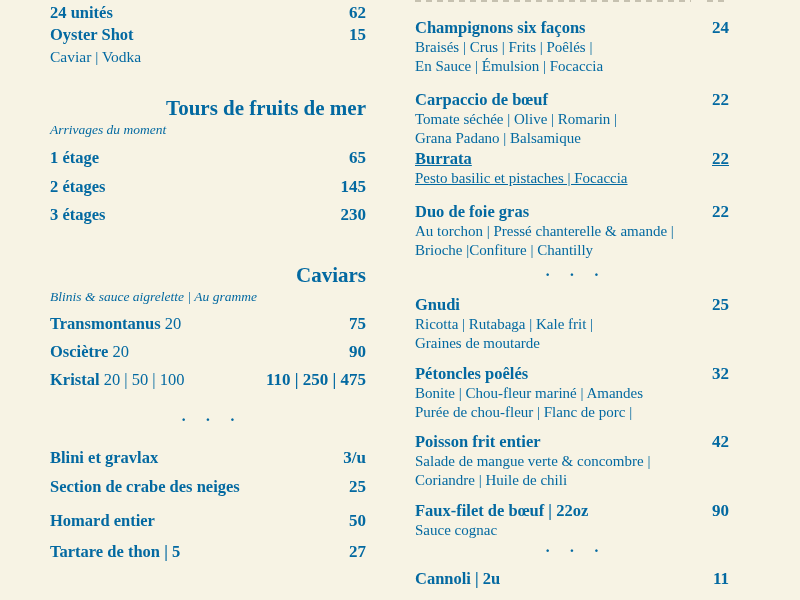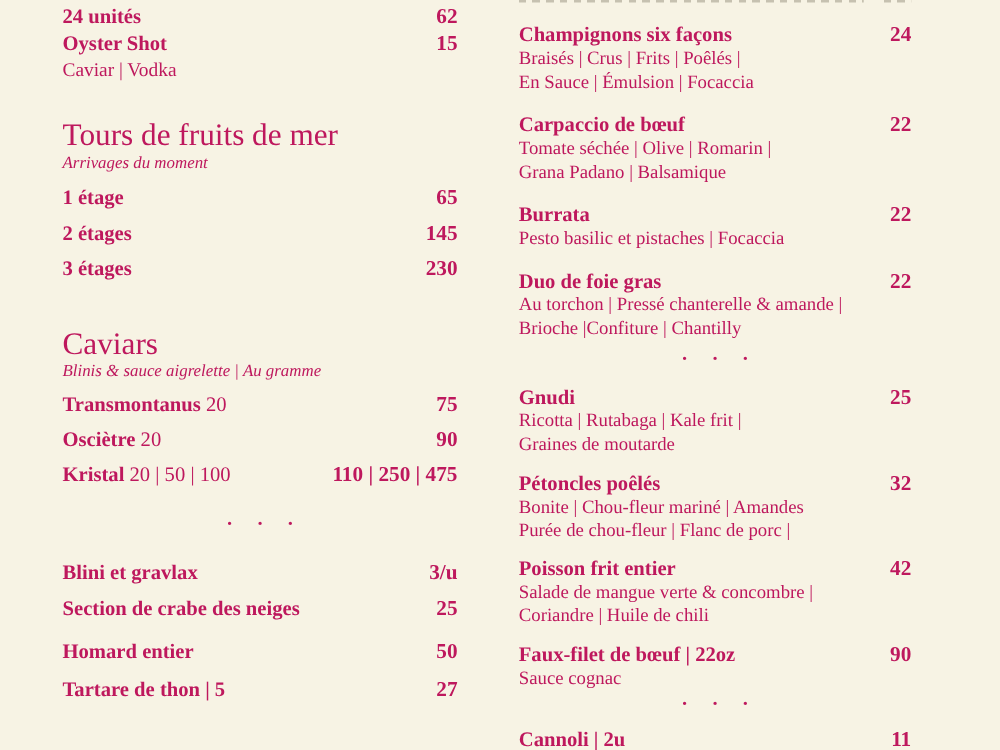--- a/index.html
+++ b/index.html
@@ -19,38 +19,38 @@
 
   .row{display:flex;justify-content:space-between;align-items:baseline;line-height:22px;}
   .col-right .row{line-height:21px;}
   .title{font-weight:700;font-size:16.5px;white-space:nowrap;}
   .title .suffix{font-weight:400;}
   .price{font-weight:700;font-size:17px;white-space:nowrap;margin-left:10px;}
 
   .desc-line{font-size:15.5px;line-height:21px;}
   .col-right .desc-line{font-size:15px;line-height:19px;}
 
-  .section-heading{font-weight:400;font-size:25px;line-height:25px;}
+  .section-heading{font-weight:700;font-size:21px;line-height:25px;text-align:right;}
   .section-subtitle{font-style:italic;font-size:13.5px;line-height:18px;}
 
   .divider{display:flex;justify-content:center;gap:19px;height:14px;line-height:14px;
            font-weight:700;font-size:16px;}
   .divider span{display:block;}
 
   
   .top-clip{position:absolute;top:0;left:415px;width:314px;height:2px;}
   .smudge{position:absolute;top:0;height:2px;opacity:.35;
           background:repeating-linear-gradient(90deg,#6b6450 0 6px,transparent 6px 11px);}
   .smudge-a{left:0;width:276px;}
   .smudge-b{right:0;width:22px;}
 </style>
 </head>
 <body>
 
-<div class="page" style="background: rgb(247, 243, 228); color: #be185d;">
+<div class="page" style="background: rgb(247, 243, 228); color: #0369a1;">
   <div class="col col-left" id="col-left">
       <div class="block item" style="margin-top: 0px;">
         <div class="row">
           <div class="title"><span>24 unités</span></div>
           <div class="price">62</div>
         </div>
       </div>
       <div class="block item" style="">
         <div class="row">
           <div class="title"><span>Oyster Shot</span></div>
@@ -142,21 +142,21 @@
         <div class="desc-line">En Sauce | Émulsion | Focaccia</div>
       </div>
       <div class="block item" style="margin-top: 13px;">
         <div class="row">
           <div class="title"><span>Carpaccio de bœuf</span></div>
           <div class="price">22</div>
         </div>
         <div class="desc-line">Tomate séchée | Olive | Romarin |</div>
         <div class="desc-line">Grana Padano | Balsamique</div>
       </div>
-      <div class="block item" style="margin-top: 13px;">
+      <div class="block item" style=" text-decoration: underline;">
         <div class="row">
           <div class="title"><span>Burrata</span></div>
           <div class="price">22</div>
         </div>
         <div class="desc-line">Pesto basilic et pistaches | Focaccia</div>
       </div>
       <div class="block item" style="margin-top: 13px;">
         <div class="row">
           <div class="title"><span>Duo de foie gras</span></div>
           <div class="price">22</div>

